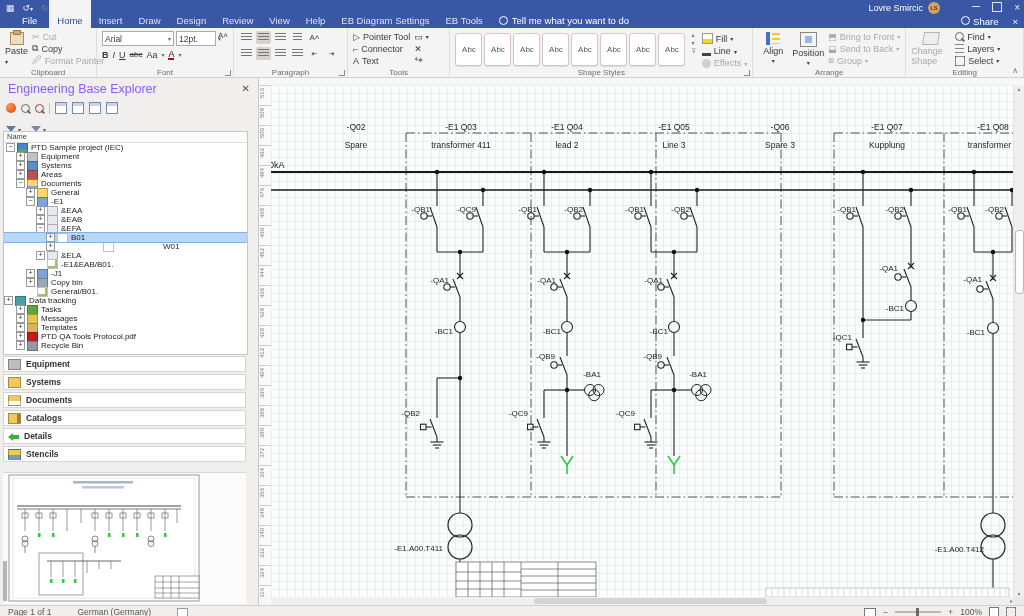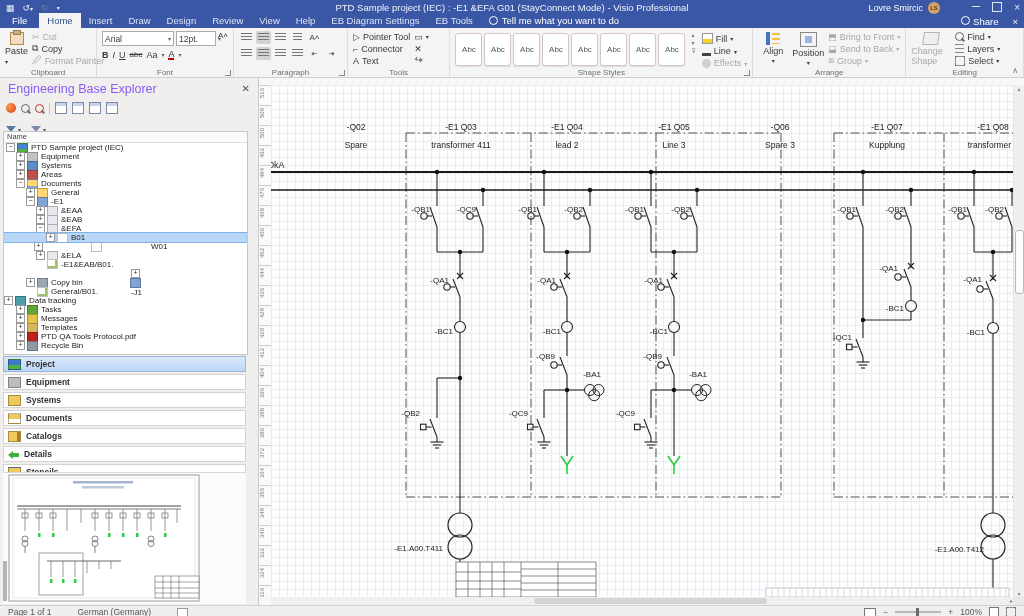--- a/index.html
+++ b/index.html
@@ -8,22 +8,22 @@
   .titlebar{height:28px;background:#3a57a5;position:relative;color:#fff;}
   .qat{position:absolute;top:1px;left:6px;display:flex;gap:8px;align-items:center;font-size:9px;color:#e8ecf8;height:13px;}
   .qat span{cursor:default;}
   .qat .dis{opacity:.45;}
   .win-title{position:absolute;top:2px;left:0;right:0;text-align:center;font-size:9.5px;color:#f0f3fb;}
   .user-area{position:absolute;top:2px;right:84px;display:flex;align-items:center;gap:5px;font-size:9px;}
   .avatar{width:12px;height:12px;border-radius:50%;background:#d8a267;color:#5b3c14;font-size:6px;display:flex;align-items:center;justify-content:center;font-weight:bold;}
   .winbtns{position:absolute;top:0;right:4px;display:flex;gap:12px;align-items:center;height:14px;font-size:10px;color:#eef;}
   .wb-box{width:8px;height:8px;border:1px solid #dfe6f5;display:inline-block;}
   .wb-min{width:8px;height:1px;background:#dfe6f5;display:inline-block;margin-bottom:2px;}
-  .tabs{position:absolute;left:0;bottom:0;height:14px;display:flex;align-items:flex-end;font-size:9.5px;}
-  .tab{padding:2px 8px 2px;color:#dbe3f6;cursor:default;}
+  .tabs{position:absolute;left:10px;bottom:0;height:14px;display:flex;align-items:flex-end;font-size:9.5px;}
+  .tab{padding:15px 8px 2px;color:#dbe3f6;cursor:default;}
   .tab.file{padding:2px 12px;color:#fff;}
   .tab.active{background:#f4f4f5;color:#2e4e8f;}
   .tellme{display:flex;align-items:center;gap:4px;color:#fff;padding:2px 8px;font-size:9.5px;}
   .bulb{width:7px;height:7px;border-radius:50%;border:1px solid #fff;display:inline-block;}
   .share-row{position:absolute;right:6px;bottom:1px;display:flex;align-items:center;gap:14px;font-size:9.5px;color:#fff;}
   .person{width:7px;height:7px;border-radius:50%;border:1px solid #fff;display:inline-block;position:relative;}
   
   .ribbon{height:49px;background:#f4f4f5;border-bottom:1px solid #d2d0ce;display:flex;position:relative;font-size:9px;color:#3b3a39;}
   .rgroup{position:relative;border-right:1px solid #ddd;padding:3px 5px 11px;display:flex;gap:4px;}
   .glabel{position:absolute;bottom:0px;left:0;right:0;text-align:center;font-size:8px;color:#6f6e6d;}
@@ -138,21 +138,20 @@
 </head>
 <body>
 
 <div class="titlebar">
   <div class="qat">
     <span>▦</span>
     <span>↺<span style="font-size:6px;">▾</span></span>
     <span class="dis">↻</span>
     <span style="font-size:6px;">▾</span>
   </div>
-  <div class="win-title">PTD Sample project (IEC) : -E1 &amp;EFA G01 (StayConnect Mode) - Visio Professional</div>
   <div class="user-area">
     <span>Lovre Smircic</span>
     <span class="avatar">LS</span>
   </div>
   <div class="winbtns">
     <span class="wb-min"></span>
     <span class="wb-box"></span>
     <span>×</span>
   </div>
   <div class="tabs" id="tabs">
@@ -424,36 +423,36 @@
           <div class="trow" style="padding-left: 32px;">
             <span class="exp">−</span>
             <span class="ic ic-docgray"></span>
             <span>&amp;EFA</span>
           </div>
           <div class="trow sel" style="padding-left: 42px;">
             <span class="exp">+</span>
             <span class="ic ic-page"></span>
             <span>B01</span>
           </div>
-          <div class="trow" style="padding-left: 30px; gap: 46px;">
+          <div class="trow" style="padding-left: 42px; gap: 46px;">
             <span class="exp">+</span>
             <span class="ic ic-page"></span>
             <span>W01</span>
           </div>
           <div class="trow" style="padding-left: 32px;">
             <span class="exp">+</span>
             <span class="ic ic-docgray"></span>
             <span>&amp;ELA</span>
           </div>
           <div class="trow" style="padding-left: 32px; align-items: flex-end;">
             <span class="exp none">+</span>
             <span class="ic ic-pagelink"></span>
             <span>-E1&amp;EAB/B01.</span>
           </div>
-          <div class="trow" style="padding-left: 22px; flex-direction: column;">
+          <div class="trow" style="padding-left: 22px;">
             <span class="exp">+</span>
             <span class="ic ic-docblue"></span>
             <span>-J1</span>
           </div>
           <div class="trow" style="padding-left: 22px;">
             <span class="exp">+</span>
             <span class="ic ic-copybin"></span>
             <span>Copy bin</span>
           </div>
           <div class="trow" style="padding-left: 22px;">
@@ -487,24 +486,20 @@
             <span>PTD QA Tools Protocol.pdf</span>
           </div>
           <div class="trow" style="padding-left: 12px;">
             <span class="exp">+</span>
             <span class="ic ic-recycle"></span>
             <span>Recycle Bin</span>
           </div>
         </div>
     </div>
     <div class="navs" id="navs">
-        <div class="nav-item sel">
-          <span class="nic nic-project"></span>
-          <span>Project</span>
-        </div>
         <div class="nav-item">
           <span class="nic nic-equipment"></span>
           <span>Equipment</span>
         </div>
         <div class="nav-item">
           <span class="nic nic-systems"></span>
           <span>Systems</span>
         </div>
         <div class="nav-item">
           <span class="nic nic-documents"></span>

